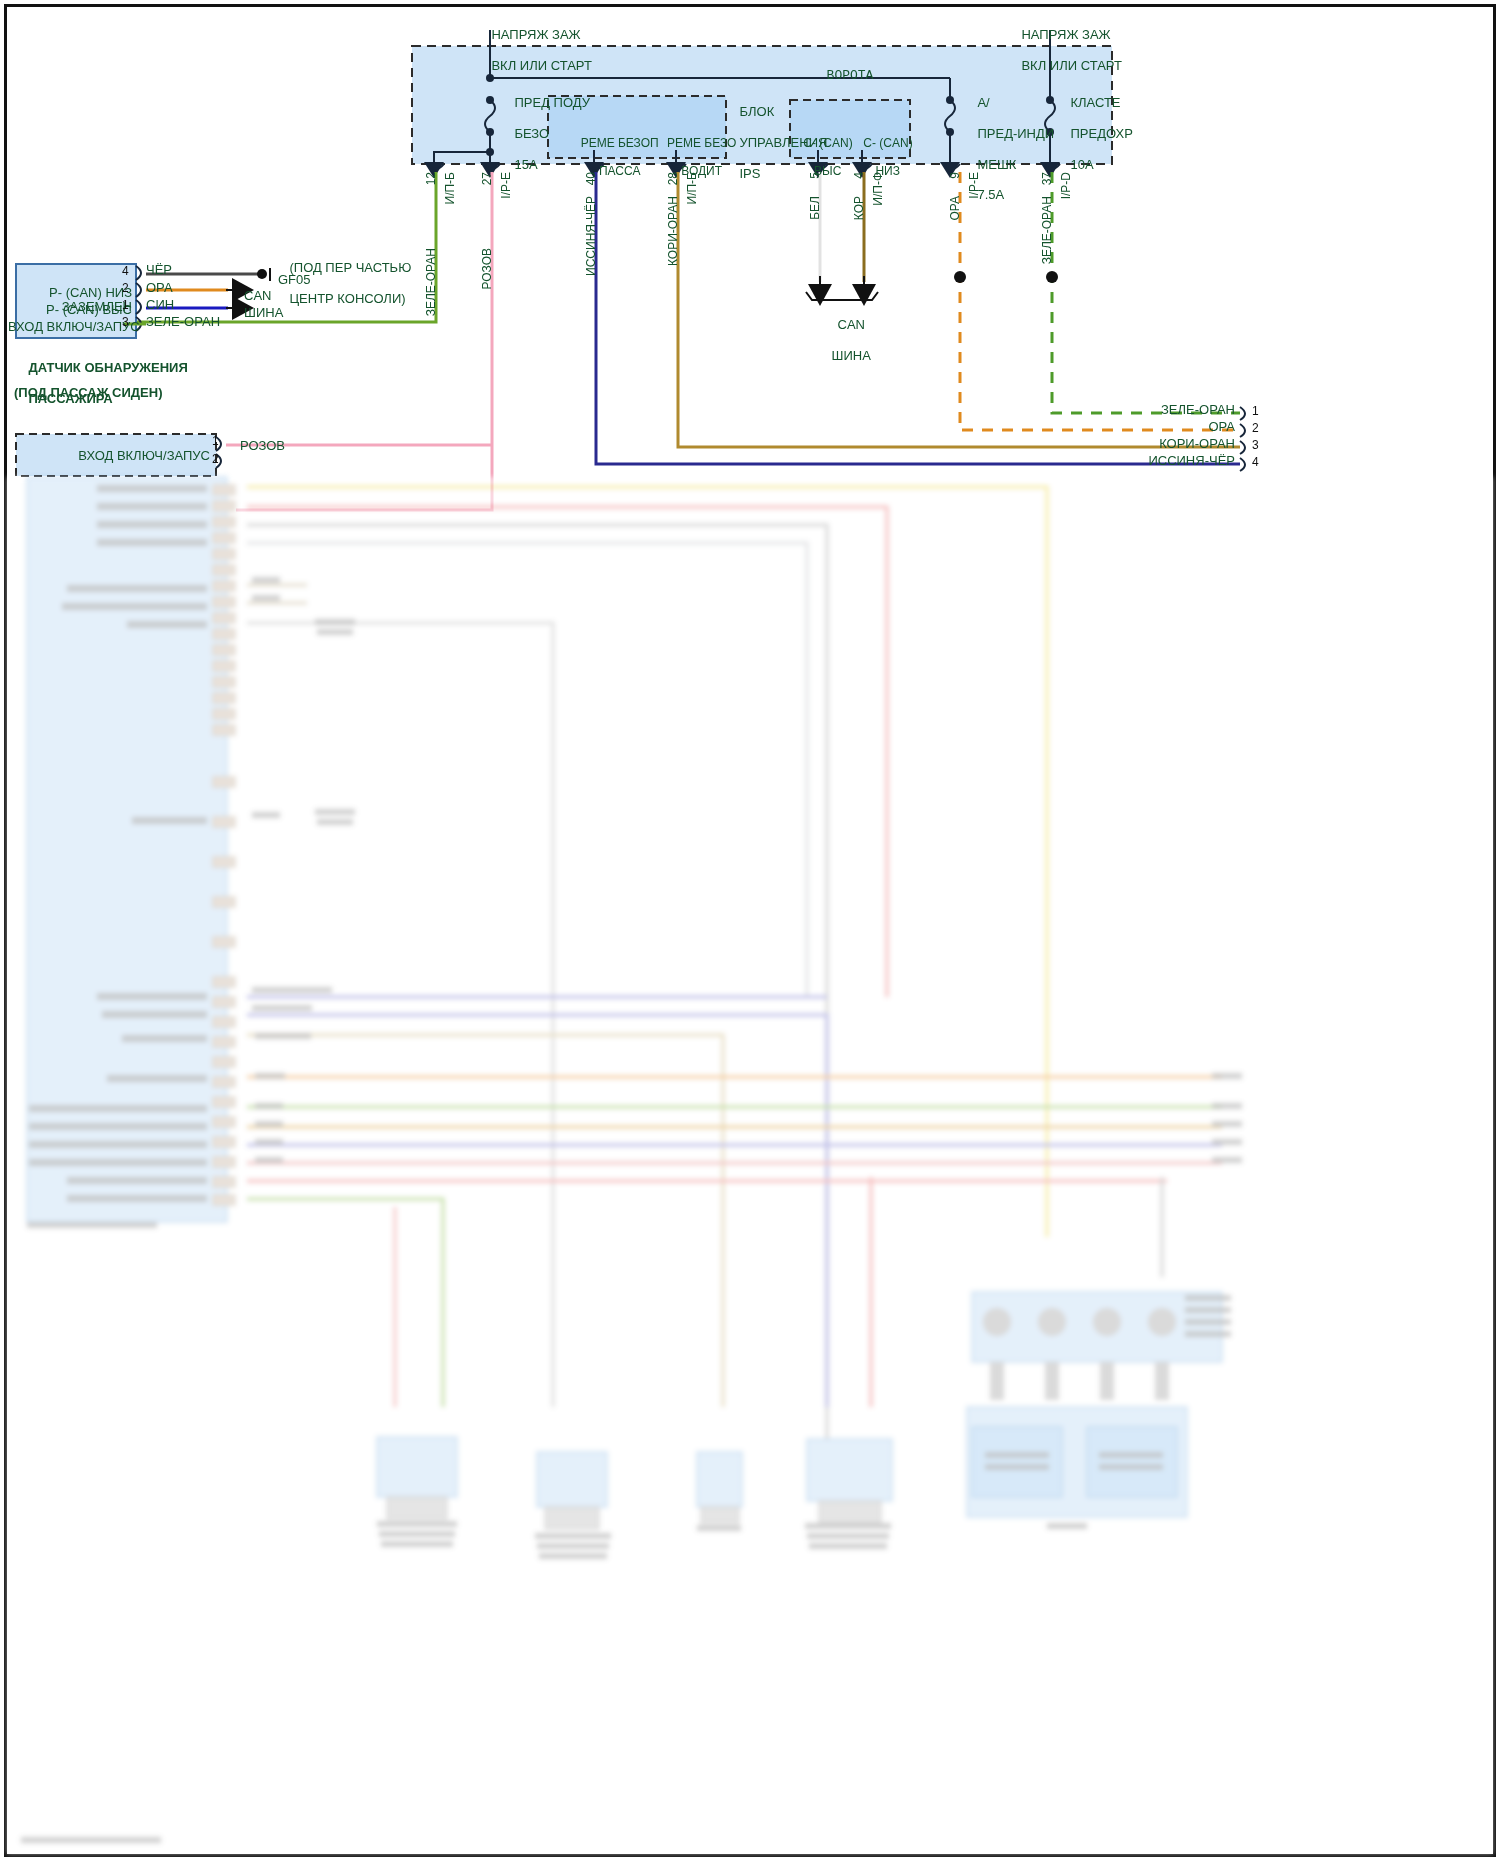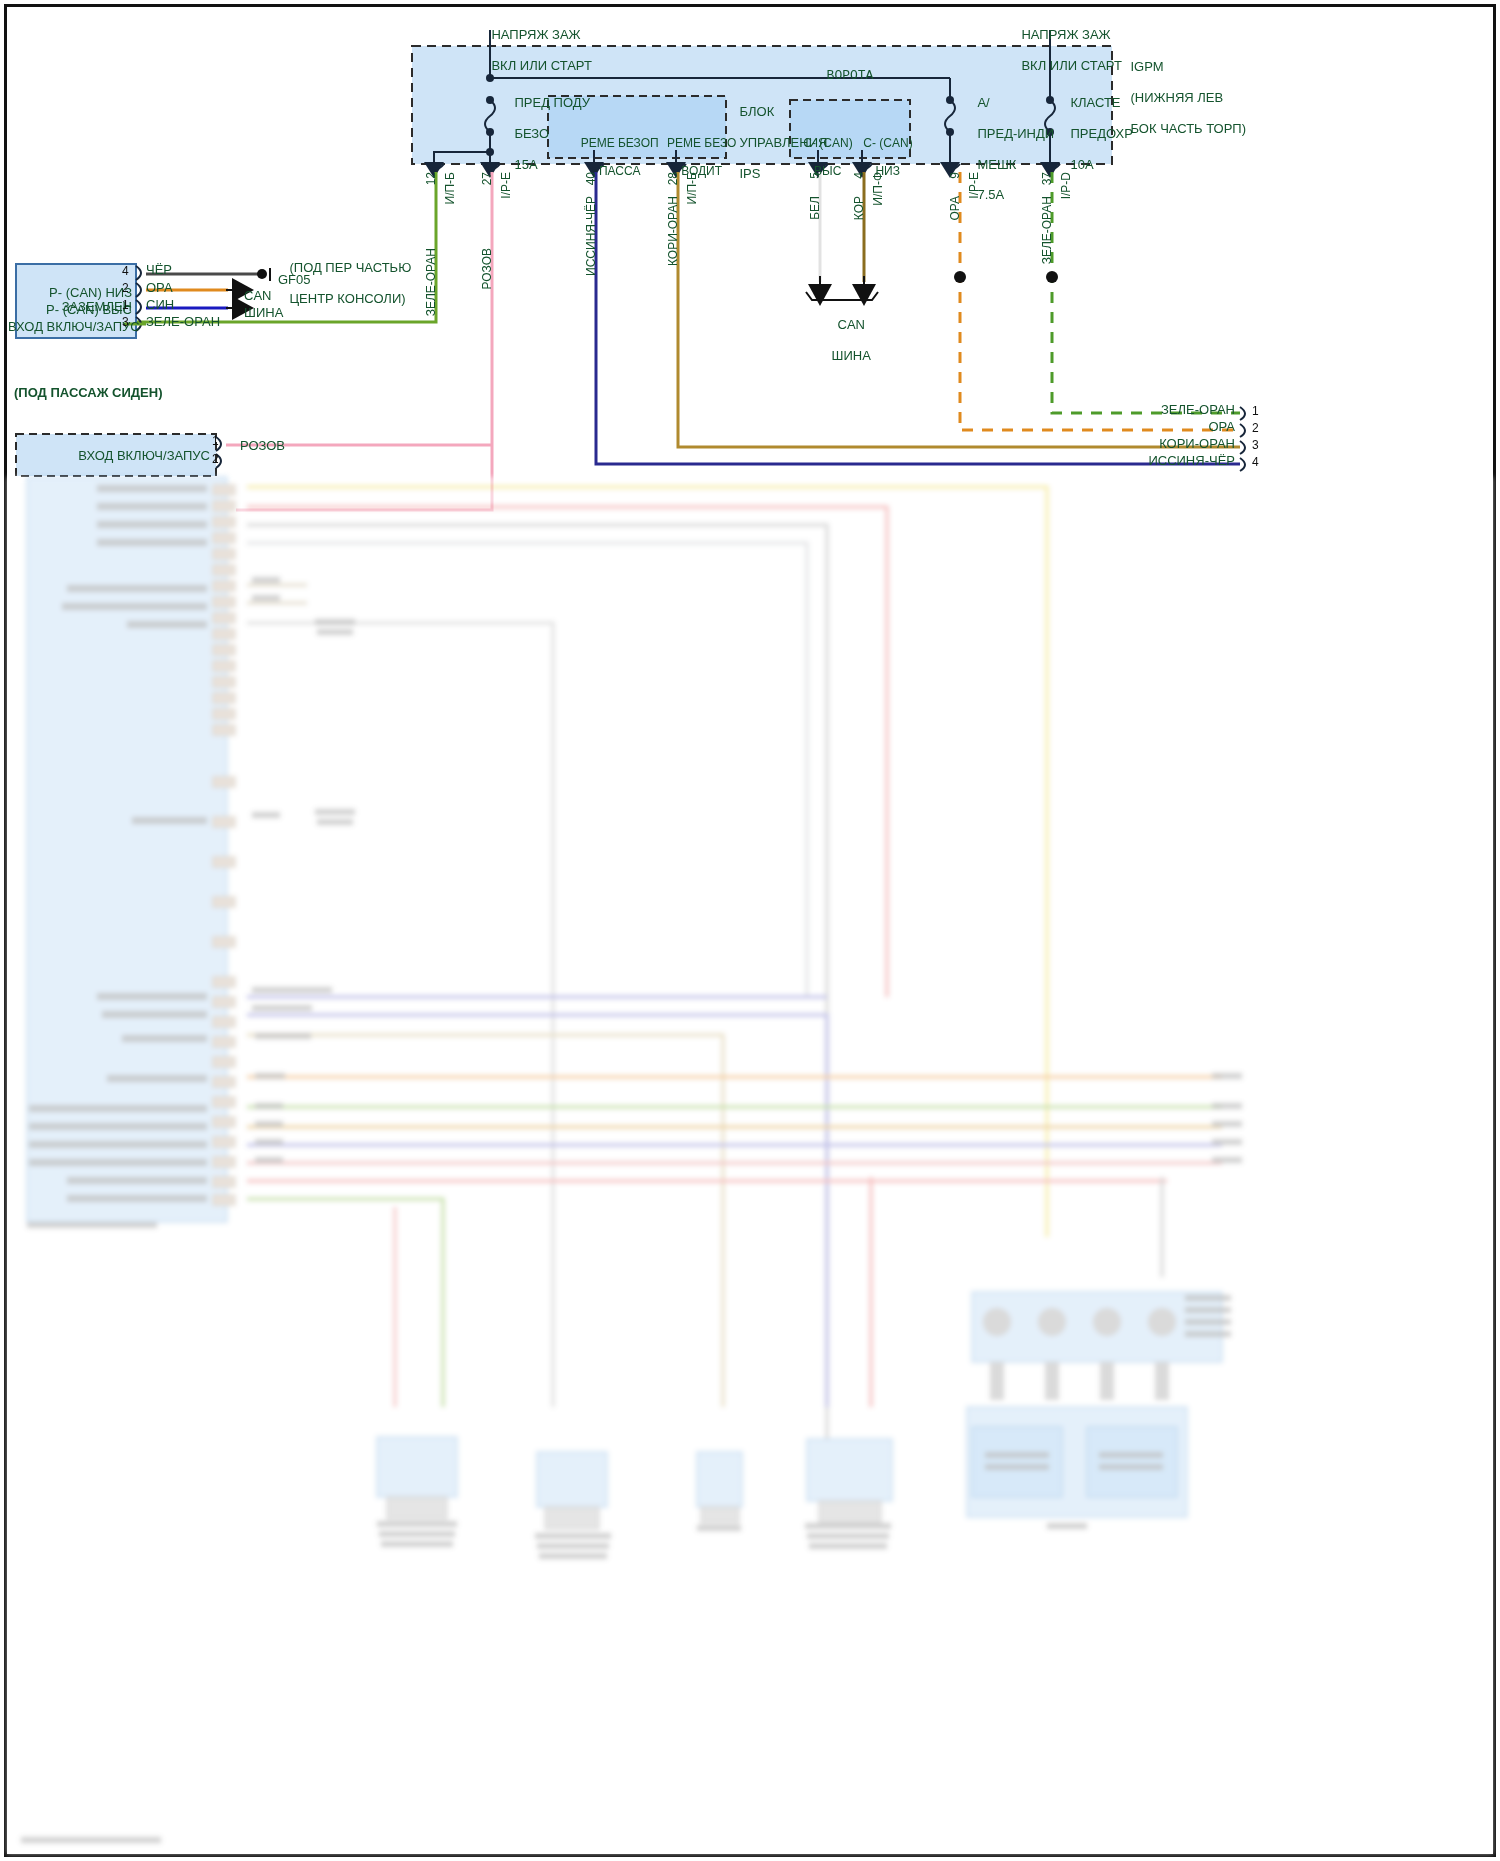--- a/index.html
+++ b/index.html
@@ -139,25 +139,20 @@
 
   <div class="t s13" style="left:477px;top:12px;">
     <span>НАПРЯЖ ЗАЖ</span><br>
     <span>ВКЛ ИЛИ СТАРТ</span>
   </div>
   <div class="t s13" style="left:1007px;top:12px;">
     <span>НАПРЯЖ ЗАЖ</span><br>
     <span>ВКЛ ИЛИ СТАРТ</span>
   </div>
 
-  <div class="t s13" style="left:1116px;top:44px;">
-    <span>IGPM</span><br>
-    <span>(НИЖНЯЯ ЛЕВ</span><br>
-    <span>БОК ЧАСТЬ ТОРП)</span>
-  </div>
 
   <div class="t s13" style="left:500px;top:80px;">
     <span>ПРЕД ПОДУ</span><br>
     <span>БЕЗО</span><br>
     <span>15А</span>
   </div>
   <div class="t s13" style="left:963px;top:80px;">
     <span>А/</span><br>
     <span>ПРЕД-ИНДИ</span><br>
     <span>МЕШК</span><br>
@@ -245,20 +240,24 @@
 
   <div class="t s13" style="left:244px;top:288px;">CAN</div>
   <div class="t s13" style="left:244px;top:305px;">ШИНА</div>
 
   <div class="t s13" style="left:275px;top:245px;">
     <span>(ПОД ПЕР ЧАСТЬЮ</span><br>
     <span>ЦЕНТР КОНСОЛИ)</span>
   </div>
   <div class="t s13" style="left:278px;top:272px;">GF05</div>
 
+  <div class="t s13 b" style="left:14px;top:345px;">
+    <span>ДАТЧИК ОБНАРУЖЕНИЯ</span><br>
+    <span>ПАССАЖИРА</span>
+  </div>
   <div class="t s13 b" style="left:14px;top:385px;">(ПОД ПАССАЖ СИДЕН)</div>
 
   <div class="t s13" style="left:20px;top:448px;width:190px;text-align:right;">ВХОД ВКЛЮЧ/ЗАПУС</div>
   <div class="pin" style="left:212px;top:434px;">1</div>
   <div class="pin" style="left:212px;top:452px;">2</div>
   <div class="t s13" style="left:240px;top:438px;">РОЗОВ</div>
 
   <div class="t s13" style="left:1060px;top:402px;width:175px;text-align:right;">ЗЕЛЕ-ОРАН</div>
   <div class="t s13" style="left:1060px;top:419px;width:175px;text-align:right;">ОРА</div>
   <div class="t s13" style="left:1060px;top:436px;width:175px;text-align:right;">КОРИ-ОРАН</div>

